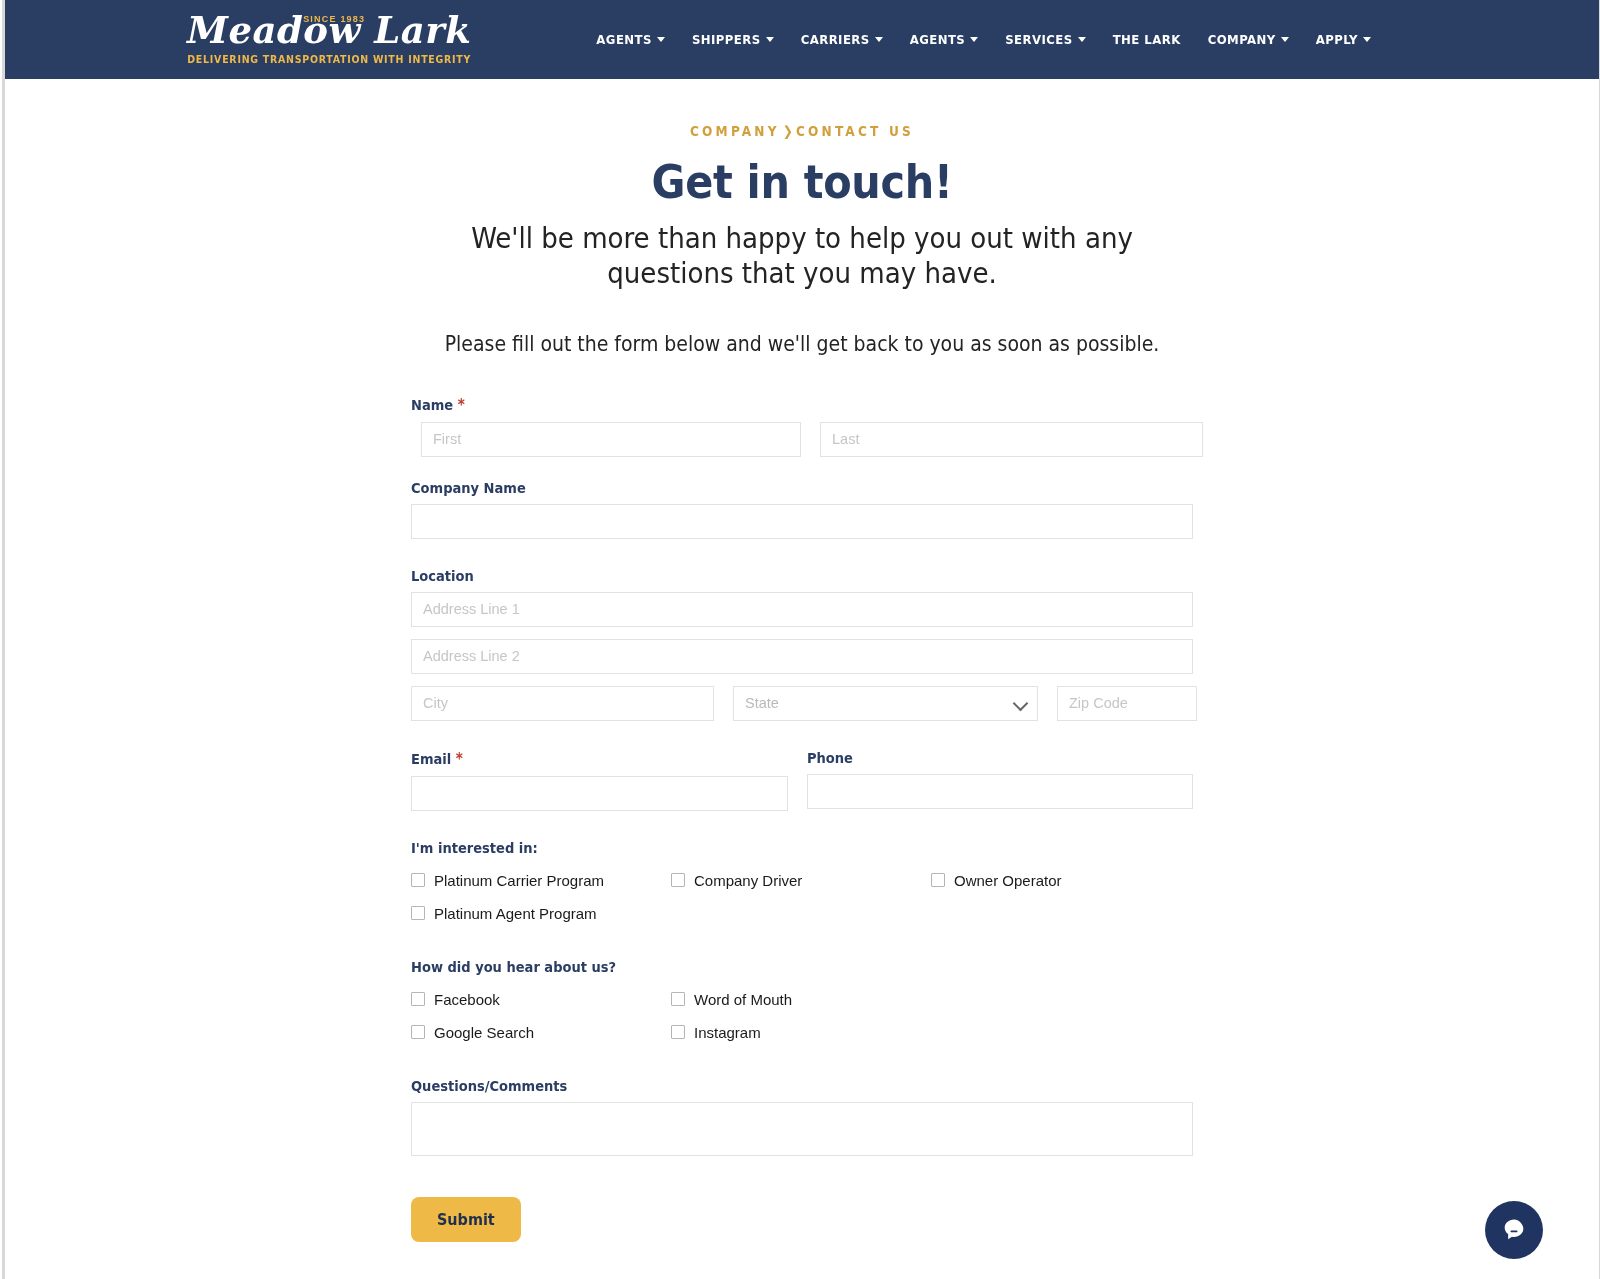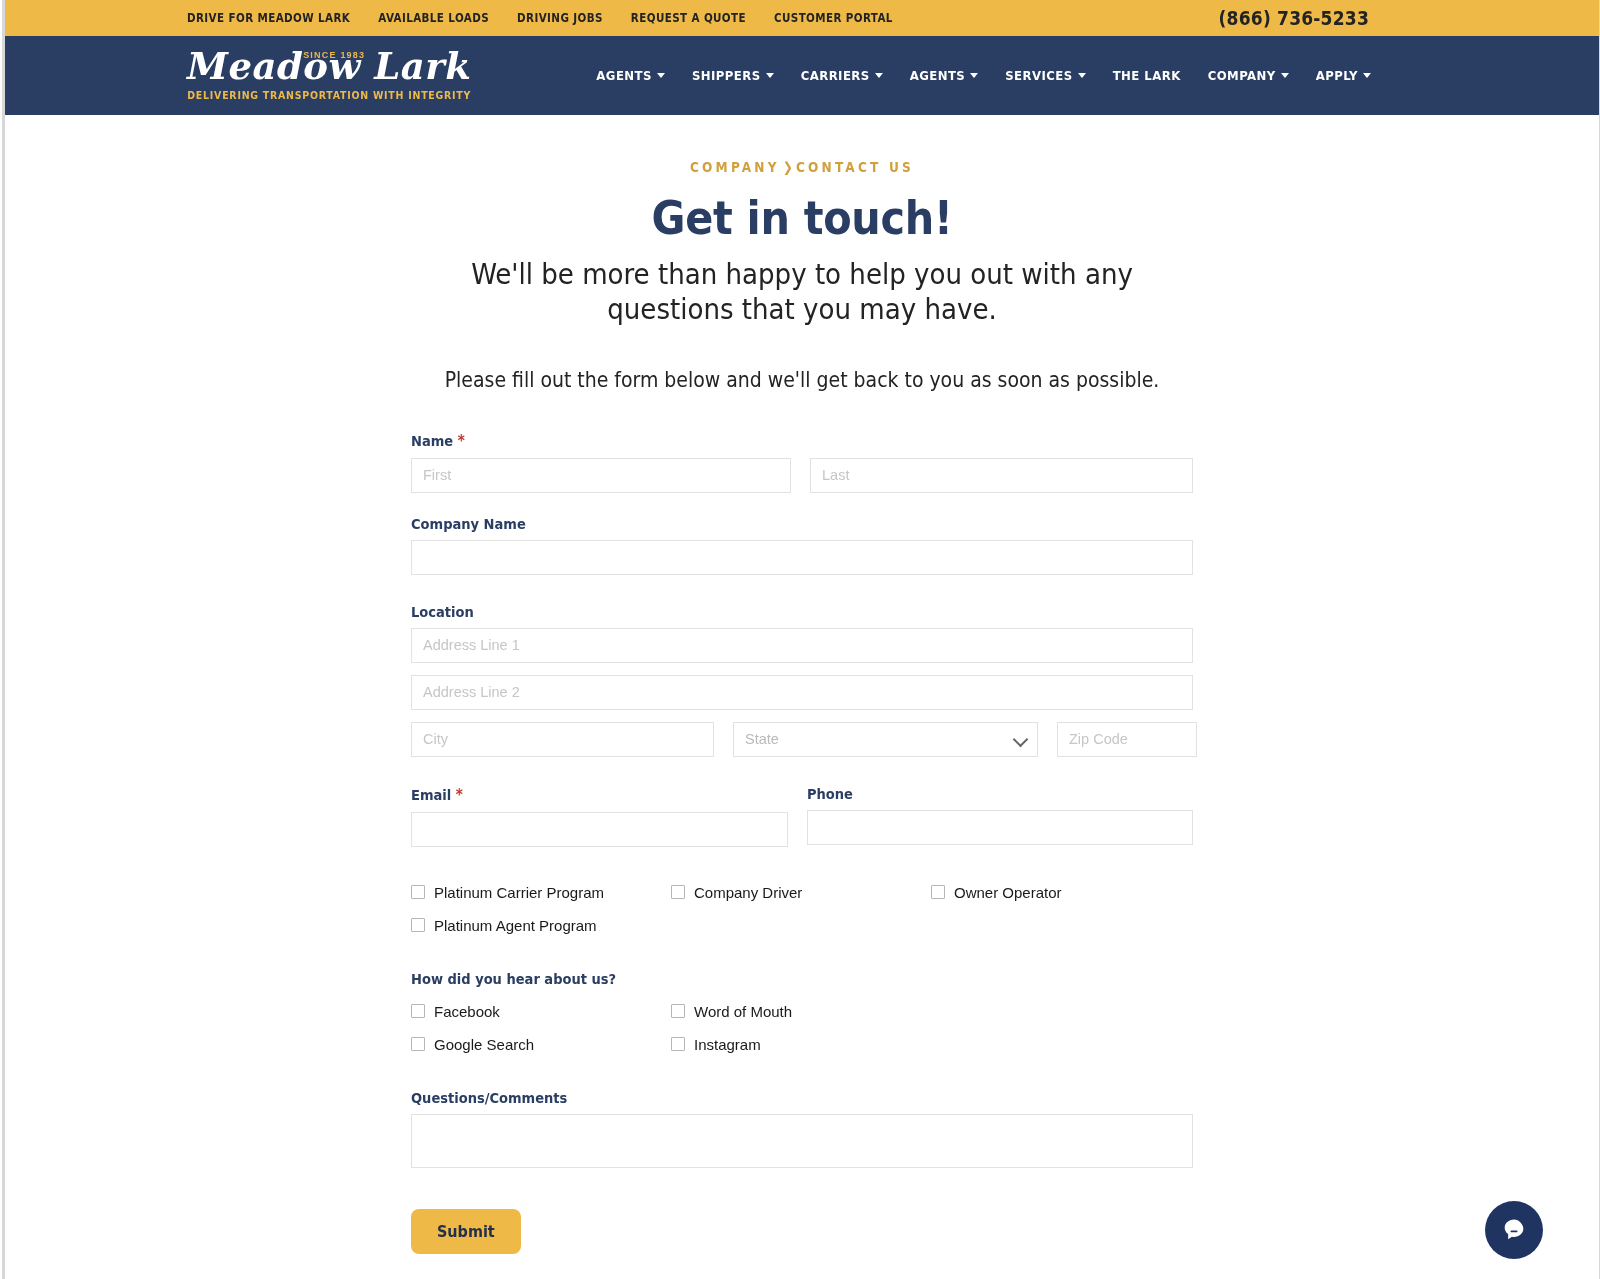--- a/index.html
+++ b/index.html
@@ -131,30 +131,20 @@
     position:absolute; right:56px; bottom:20px; width:58px; height:58px;
     border-radius:50%; background:#1f3461; display:flex; align-items:center;
     justify-content:center; cursor:pointer;
   }
 </style>
 </head>
 <body>
 
 <div class="page">
 
-  <div class="topbar">
-    <div class="links">
-      <a href="#">DRIVE FOR MEADOW LARK</a>
-      <a href="#">AVAILABLE LOADS</a>
-      <a href="#">DRIVING JOBS</a>
-      <a href="#">REQUEST A QUOTE</a>
-      <a href="#">CUSTOMER PORTAL</a>
-    </div>
-    <div class="phone">(866) 736-5233</div>
-  </div>
 
   <div class="header">
     <div class="logo">
       <div class="since">SINCE 1983</div>
       <div class="name">Meadow Lark</div>
       <div class="tag">DELIVERING TRANSPORTATION WITH INTEGRITY</div>
     </div>
     <div class="nav">
       <div class="item">
         <span>AGENTS</span>
@@ -196,21 +186,21 @@
     </div>
     <h1>Get in touch!</h1>
     <div class="sub">We'll be more than happy to help you out with any questions that you may have.</div>
     <div class="sub2">Please fill out the form below and we'll get back to you as soon as possible.</div>
   </div>
 
   <form class="form">
 
     <label class="flabel"><span>Name</span> <span class="req">*</span></label>
     <div class="row">
-      <input type="text" style="flex: 0 0 380px;" placeholder="First">
+      <input type="text" style="flex: 0 0 380px; margin-left: 10px;" placeholder="First">
       <input type="text" style="flex: 0 0 383px;" placeholder="Last">
     </div>
 
     <div class="block">
       <label class="flabel">Company Name</label>
       <input type="text" placeholder="" style="">
     </div>
 
     <div class="gap">
       <label class="flabel">Location</label>
@@ -235,20 +225,21 @@
         <label class="flabel"><span>Email</span> <span class="req">*</span></label>
         <input type="text" style="">
       </div>
       <div style="flex:0 0 386px">
         <label class="flabel">Phone</label>
         <input type="text" style="">
       </div>
     </div>
 
     <div class="gap">
+      <label class="flabel">I'm interested in:</label>
       <div class="cbgrid">
         <div class="cbcol">
           <div class="cbrow">
             <span class="cbox"></span>
             <span class="cblabel">Platinum Carrier Program</span>
           </div>
           <div class="cbrow">
             <span class="cbox"></span>
             <span class="cblabel">Platinum Agent Program</span>
           </div>

